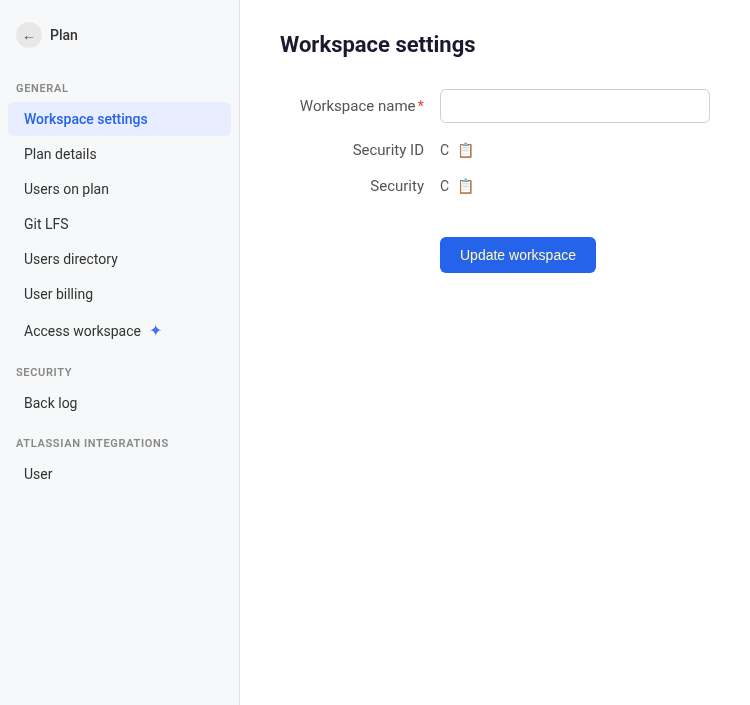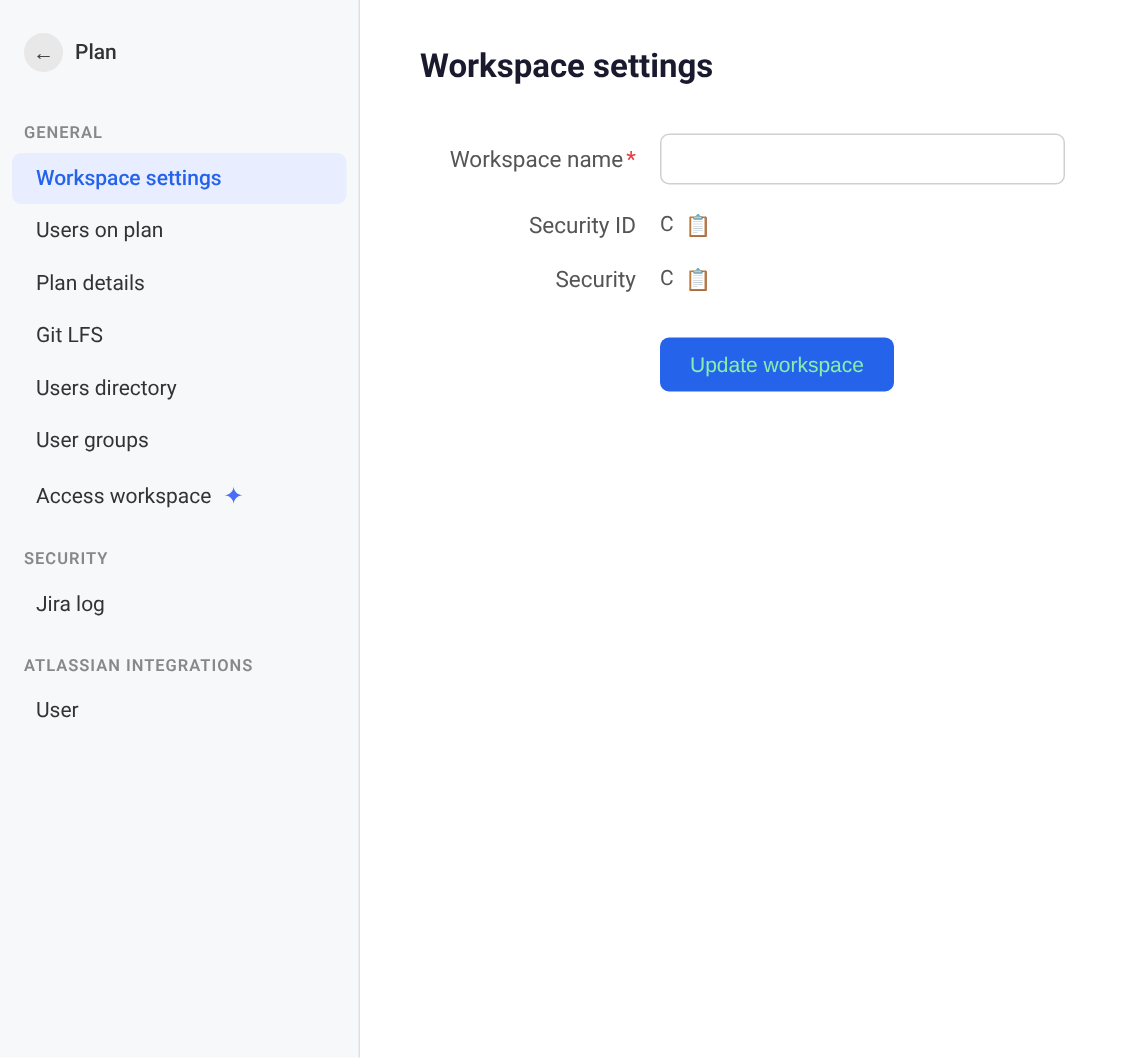--- a/index.html
+++ b/index.html
@@ -152,73 +152,73 @@
     }
 
     .copy-icon {
       color: #999;
       cursor: pointer;
       font-size: 14px;
     }
 
     .update-button {
       background: #2563eb;
-      color: #86efac;
+      color: #fef9c3;
       border: none;
       border-radius: 6px;
       padding: 10px 20px;
       font-size: 14px;
       font-weight: 500;
       cursor: pointer;
-      margin-top: 12px;
+      margin-top: 24px;
       margin-left: 160px;
     }
   </style>
 </head>
 <body>
 
 <aside class="sidebar">
   <div class="back-button">
     <div class="back-arrow">←</div>
     <span>Plan</span>
   </div>
 
   <div class="section-label">
     <span>General</span>
   </div>
   <div class="nav-item active">
     <span>Workspace settings</span>
   </div>
 
   <div class="nav-item">
+    <span>Plan details</span>
+  </div>
+  <div class="nav-item">
     <span>Users on plan</span>
   </div>
   <div class="nav-item">
-    <span>Plan details</span>
-  </div>
-  <div class="nav-item">
     <span>Git LFS</span>
   </div>
 
   <div class="nav-item">
     <span>Users directory</span>
   </div>
   <div class="nav-item">
-    <span>User groups</span>
+    <span>User billing</span>
   </div>
   <div class="nav-item">
     <span>Access workspace</span>
     <span class="sparkle-icon">✦</span>
   </div>
 
   <div class="section-label">
     <span>Security</span>
   </div>
   <div class="nav-item">
-    <span>Jira log</span>
+    <span>Back log</span>
   </div>
 
   <div class="section-label">
     <span>Atlassian integrations</span>
   </div>
   <div class="nav-item">
     <span>User</span>
   </div>
 </aside>
 

